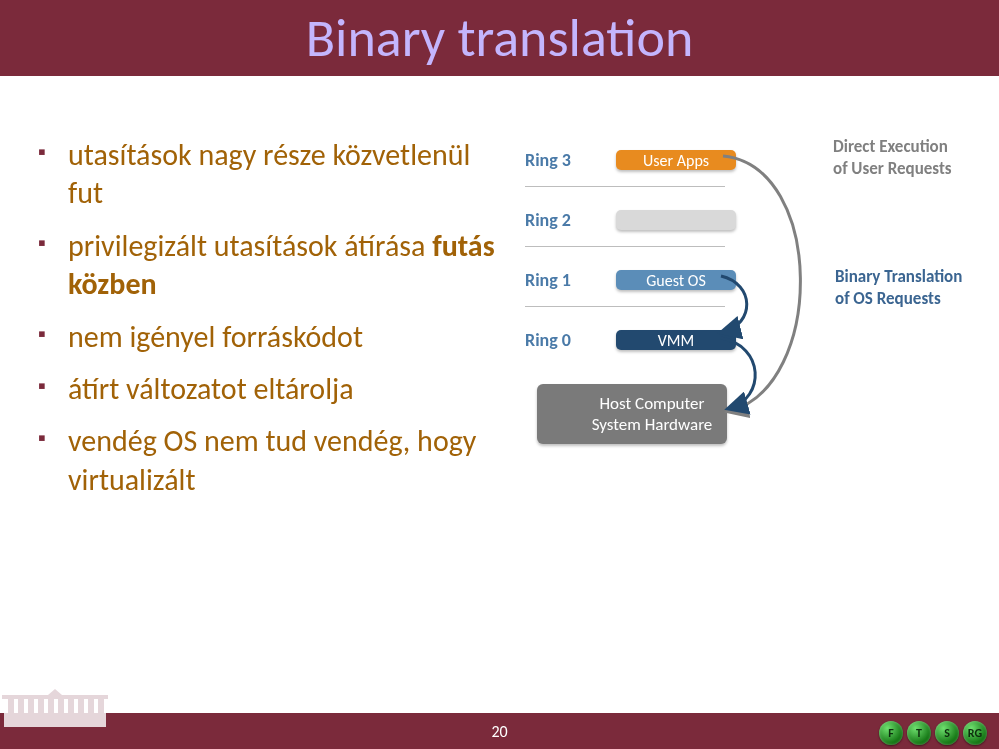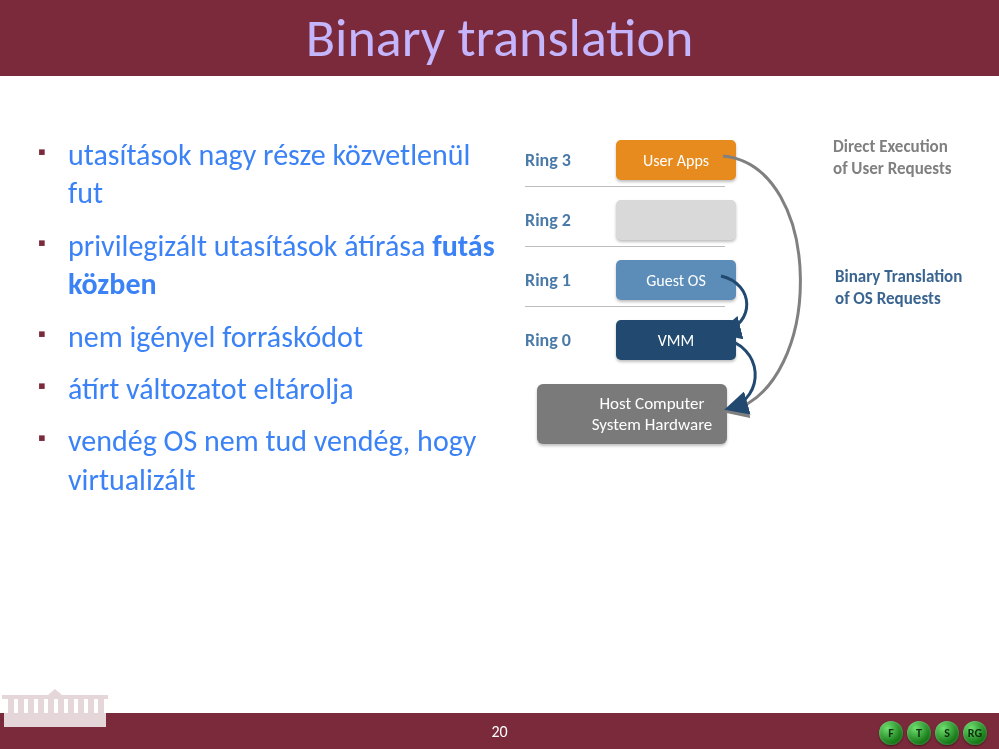--- a/index.html
+++ b/index.html
@@ -24,21 +24,21 @@
     padding: 60px 10px 0 10px;
   }
   .bullets {
     width: 495px;
     padding-left: 28px;
   }
   .bullets li {
     list-style: none;
     position: relative;
     font-size: 30px;
-    color: #3b82f6;
+    color: #a16207;
     line-height: 1.28;
     margin-bottom: 14px;
     padding-left: 30px;
   }
   .bullets li::before {
     content: "▪";
     position: absolute;
     left: 0;
     top: 2px;
     color: #7b2a3b;
@@ -59,21 +59,21 @@
     gap: 19px;
   }
   .ring-label {
     color: #4a7aa8;
     font-weight: 700;
     font-size: 18px;
     width: 72px;
   }
   .ring-box {
     width: 120px;
-    height: 40px;
+    height: 20px;
     border-radius: 5px;
     display: flex;
     align-items: center;
     justify-content: center;
     font-size: 16px;
     color: #fff;
     box-shadow: 0 2px 3px rgba(0,0,0,.25);
   }
   .sep {
     position: absolute;

